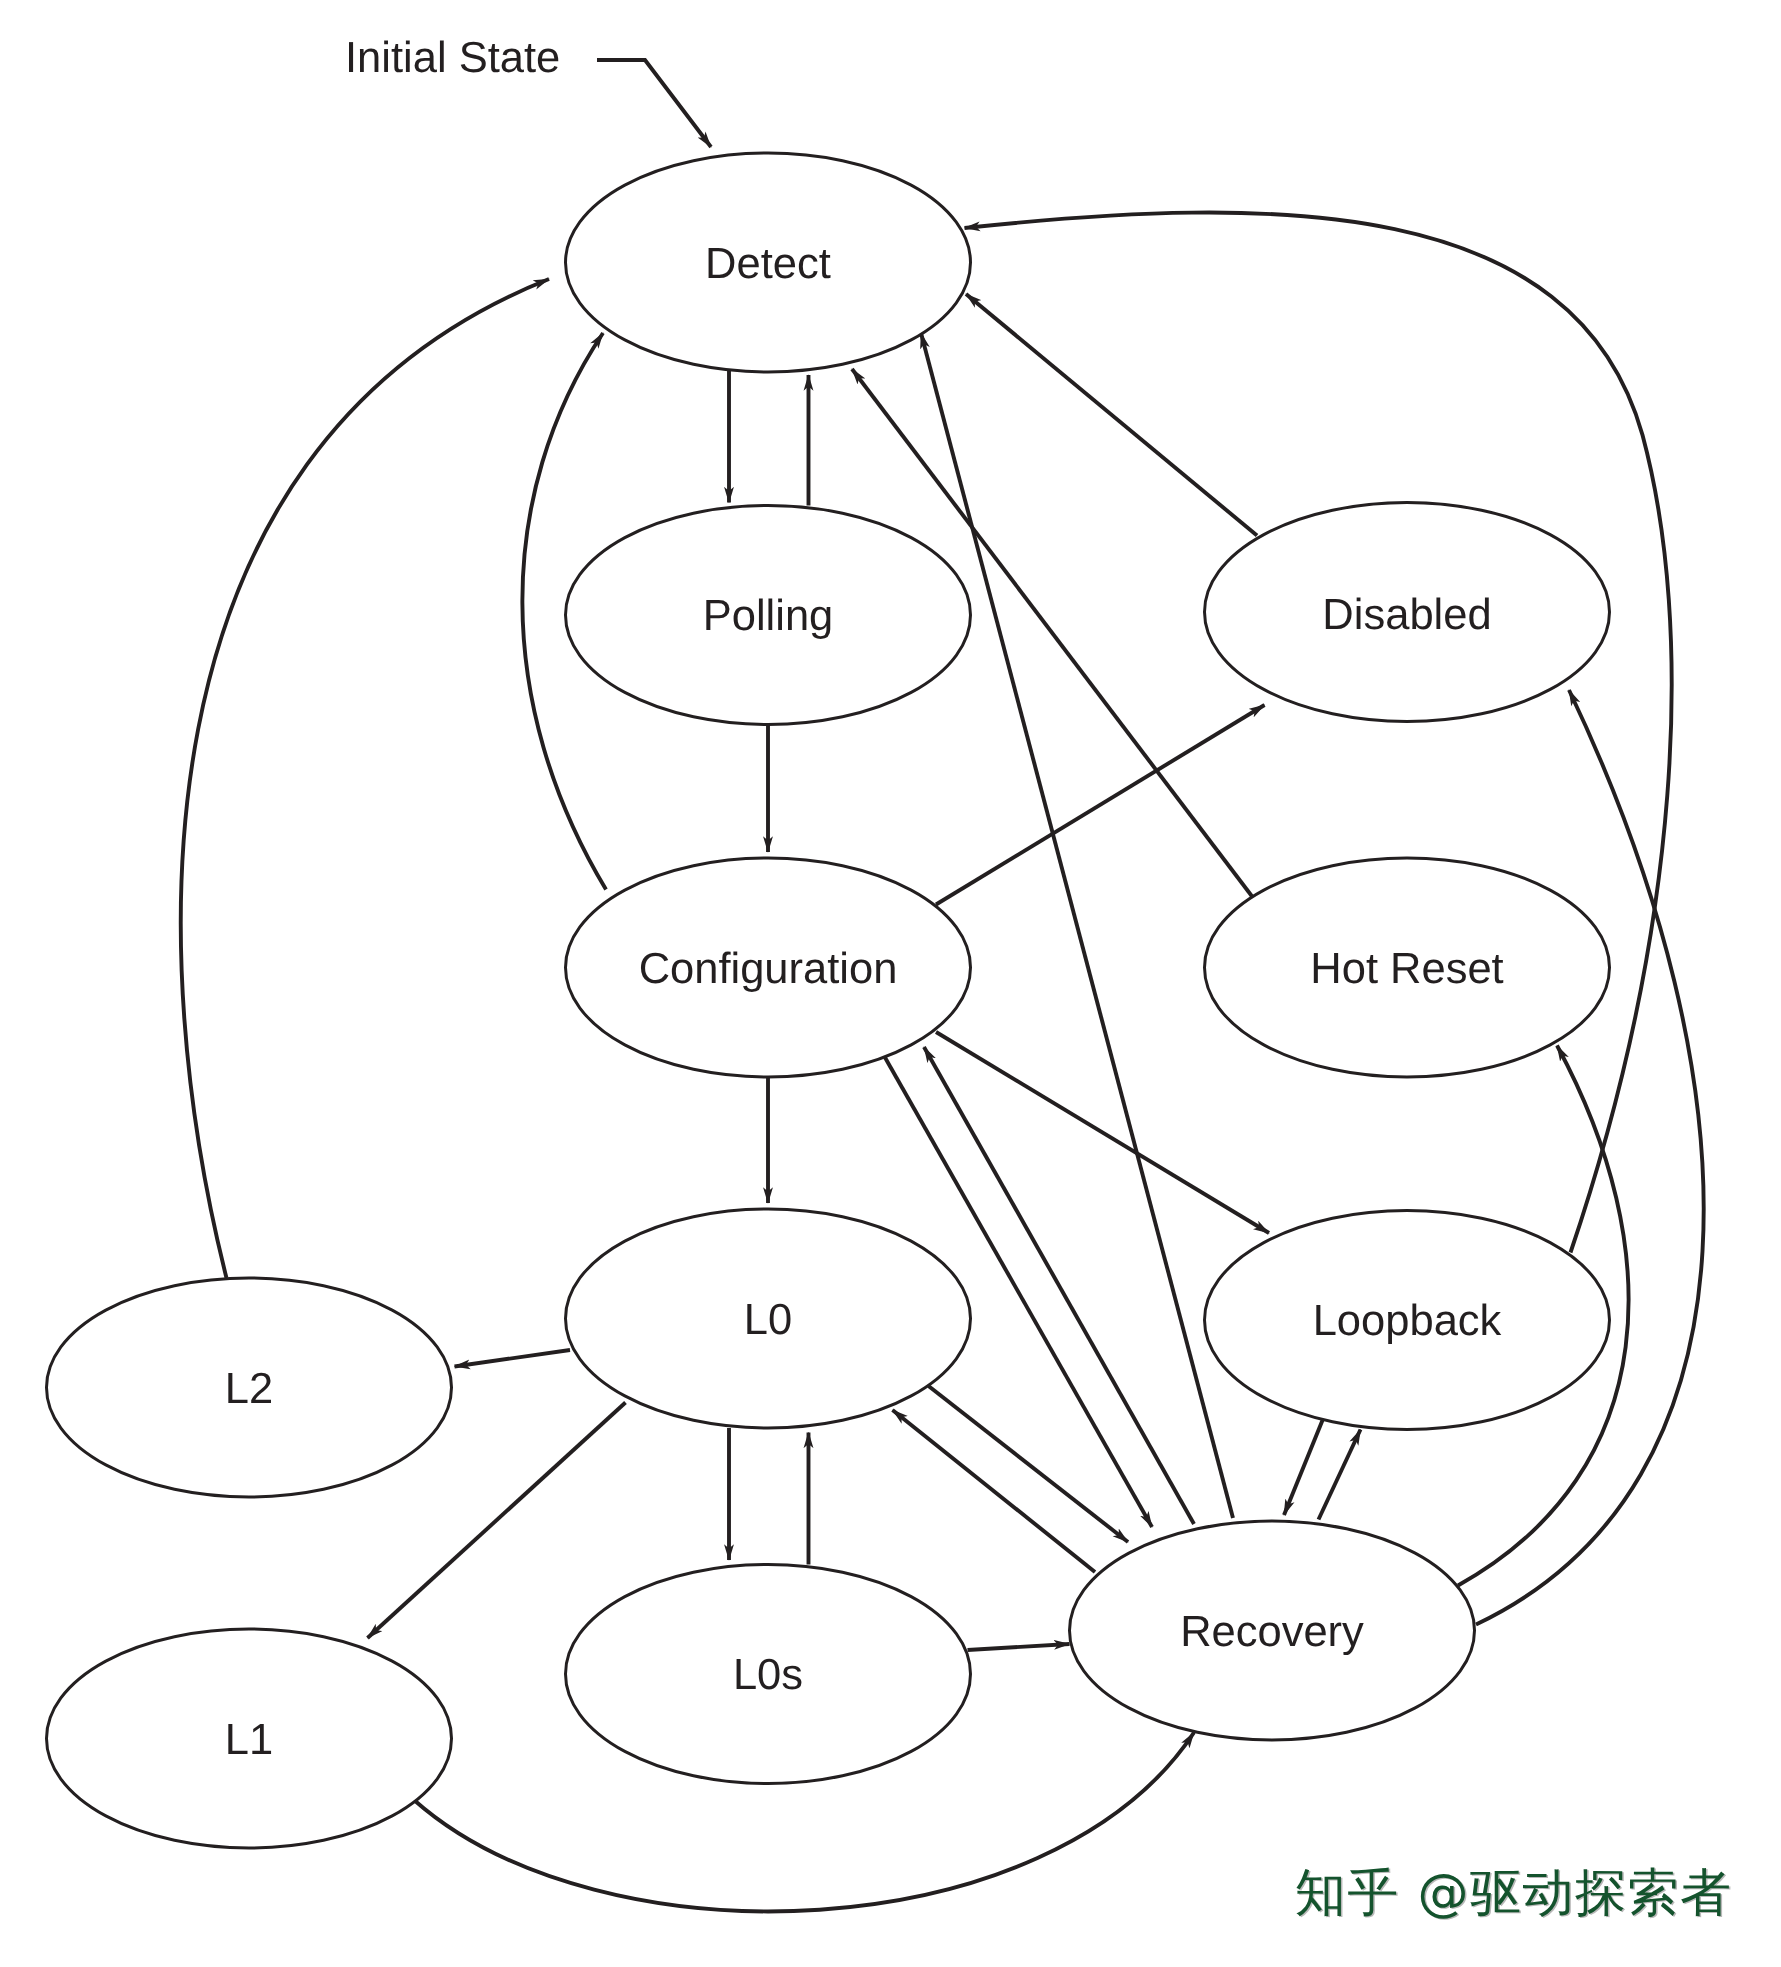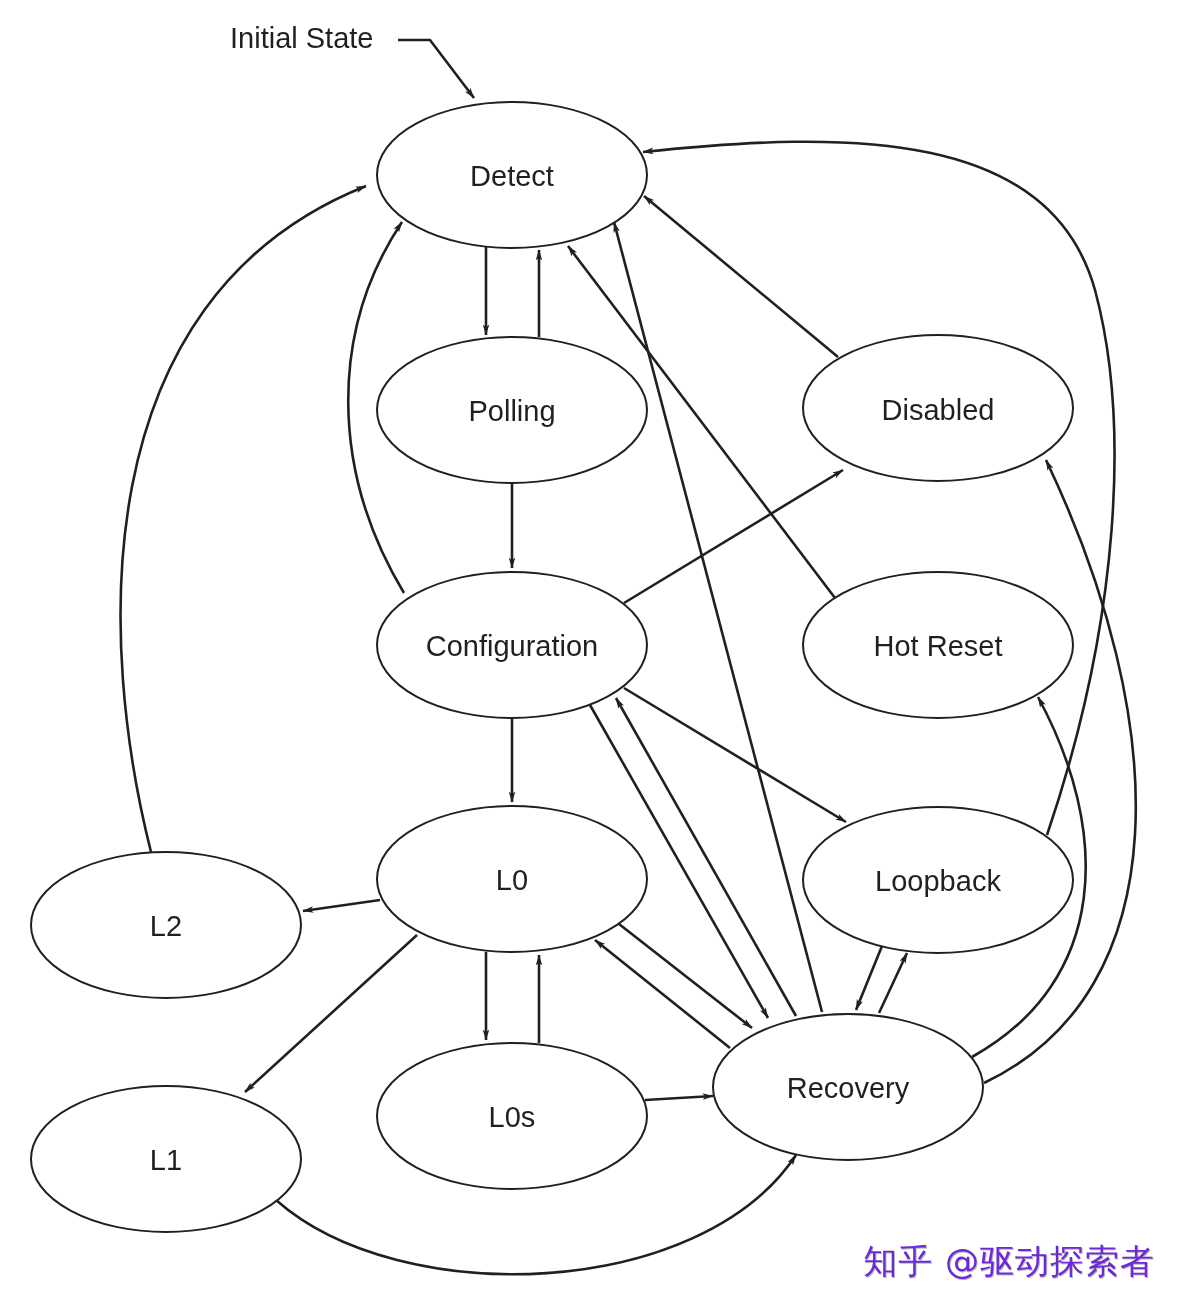--- a/index.html
+++ b/index.html
@@ -2,21 +2,21 @@
 <html><head>
 <meta charset="utf-8">
 <style>
   html,body{margin:0;padding:0;background:#ffffff;}
   body{width:1187px;height:1311px;position:relative;overflow:hidden;}
   svg{position:absolute;left:0;top:0;}
   .node{fill:#ffffff;stroke:#231f20;stroke-width:2;}
   .edge{fill:none;stroke:#231f20;stroke-width:2.6;}
   .label{font-family:"Liberation Sans",sans-serif;font-size:29px;fill:#231f20;text-anchor:middle;dominant-baseline:central;}
   .init{font-family:"Liberation Sans",sans-serif;font-size:29px;fill:#231f20;}
-  .wm{position:absolute;right:32px;bottom:26px;font-family:"DejaVu Sans",sans-serif;font-size:34px;color:#6d28d9;letter-spacing:1px;text-shadow:1px 1px 0 #b8b8b8;}
+  .wm{position:absolute;right:32px;bottom:26px;font-family:"DejaVu Sans",sans-serif;font-size:34px;color:#14532d;letter-spacing:1px;text-shadow:1px 1px 0 #b8b8b8;}
 </style>
 </head>
 <body>
 
 <svg width="1187" height="1311" viewBox="0 0 1187 1311">
   <defs>
     <marker id="ah" viewBox="0 0 20 12" refX="19" refY="6" markerWidth="11" markerHeight="7" markerUnits="userSpaceOnUse" orient="auto">
       <path d="M0,0 L20,6 L0,12 L5,6 Z" fill="#231f20"></path>
     </marker>
   </defs>

